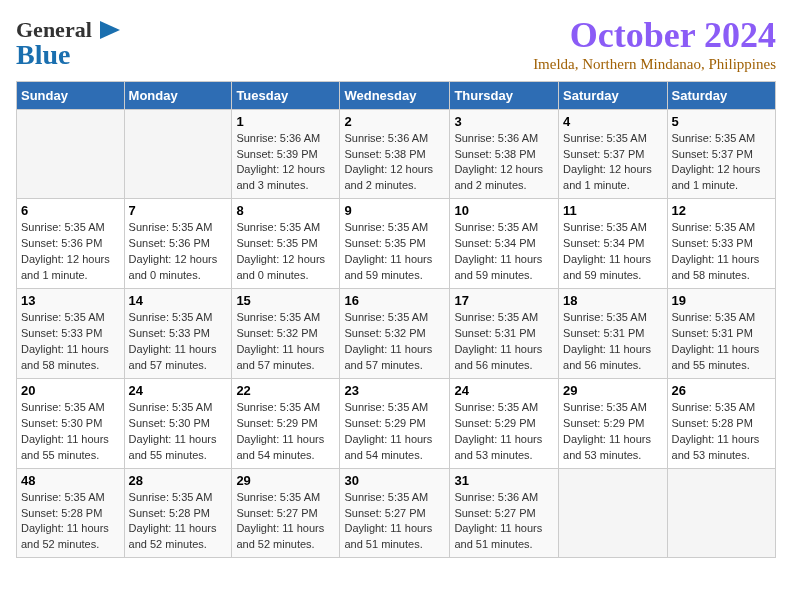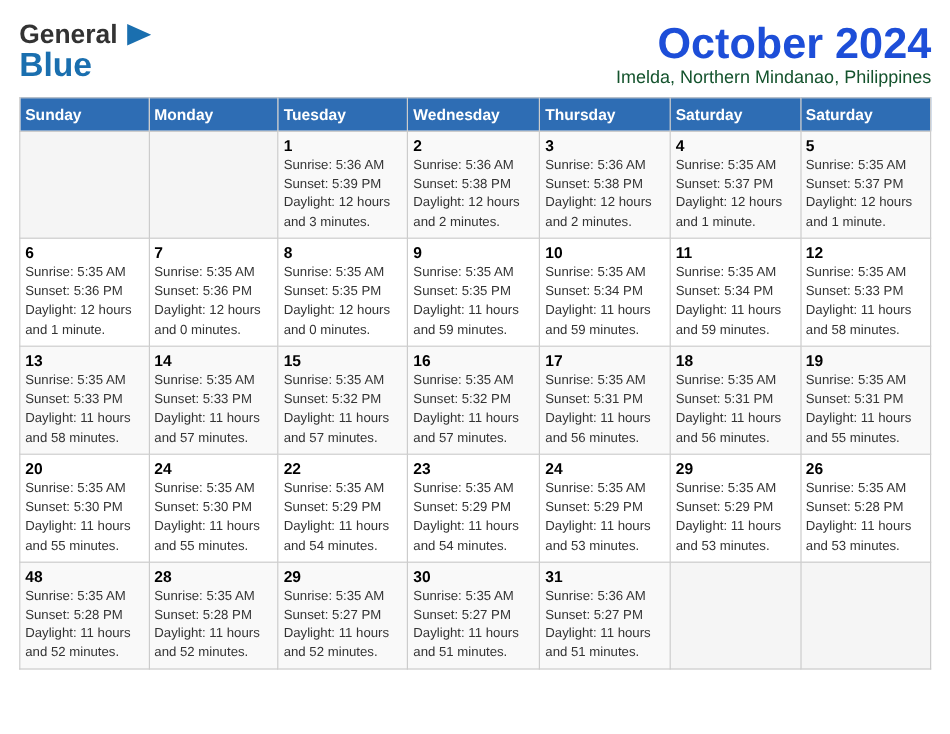--- a/index.html
+++ b/index.html
@@ -5,46 +5,47 @@
     * { box-sizing: border-box; margin: 0; padding: 0; }
     body {
       font-family: Arial, sans-serif;
       background: #fff;
       width: 792px;
       min-height: 612px;
       padding: 16px;
     }
     .header {
       display: flex;
-      align-items: flex-start;
+      align-items: center;
       justify-content: space-between;
       margin-bottom: 8px;
+      font-family: Liberation Serif, serif;
     }
     .logo {
       display: flex;
       flex-direction: column;
       align-items: flex-start;
     }
     .logo-row {
       display: flex;
       align-items: center;
       gap: 4px;
     }
     .title-section {
       text-align: right;
     }
     .month-title {
       font-size: 36px;
       font-weight: bold;
-      color: #1d4ed8;
+      color: #8b5cf6;
       line-height: 1.1;
     }
     .location-title {
       font-size: 15px;
-      color: #14532d;
+      color: #a16207;
     }
     table {
       width: 100%;
       border-collapse: collapse;
       font-size: 11px;
       border-radius: 27px;
     }
     thead th {
       background: #2e6db4;
       color: #fff;

